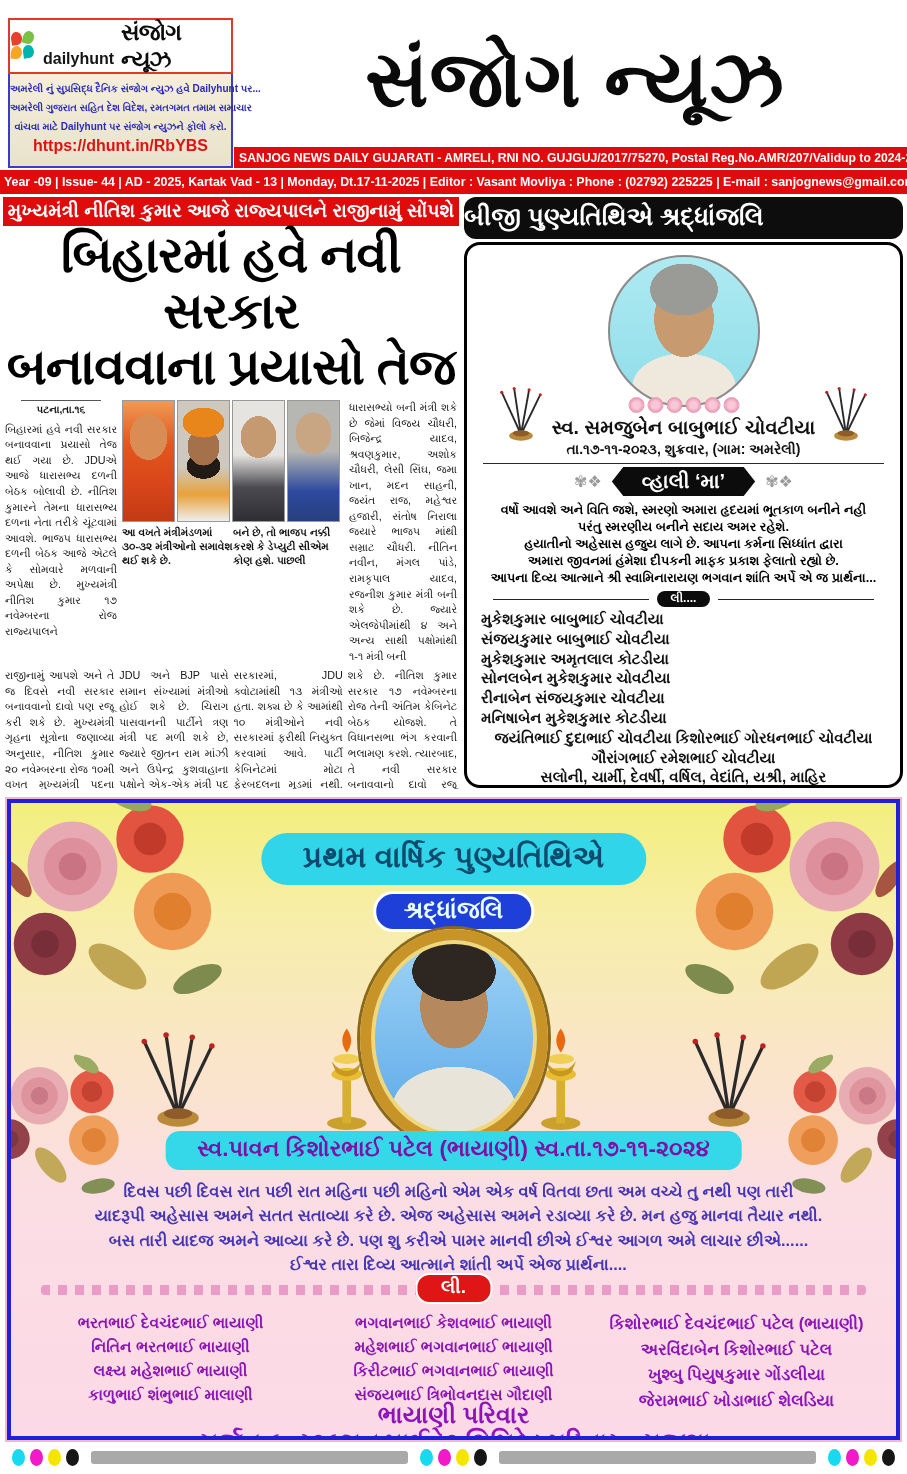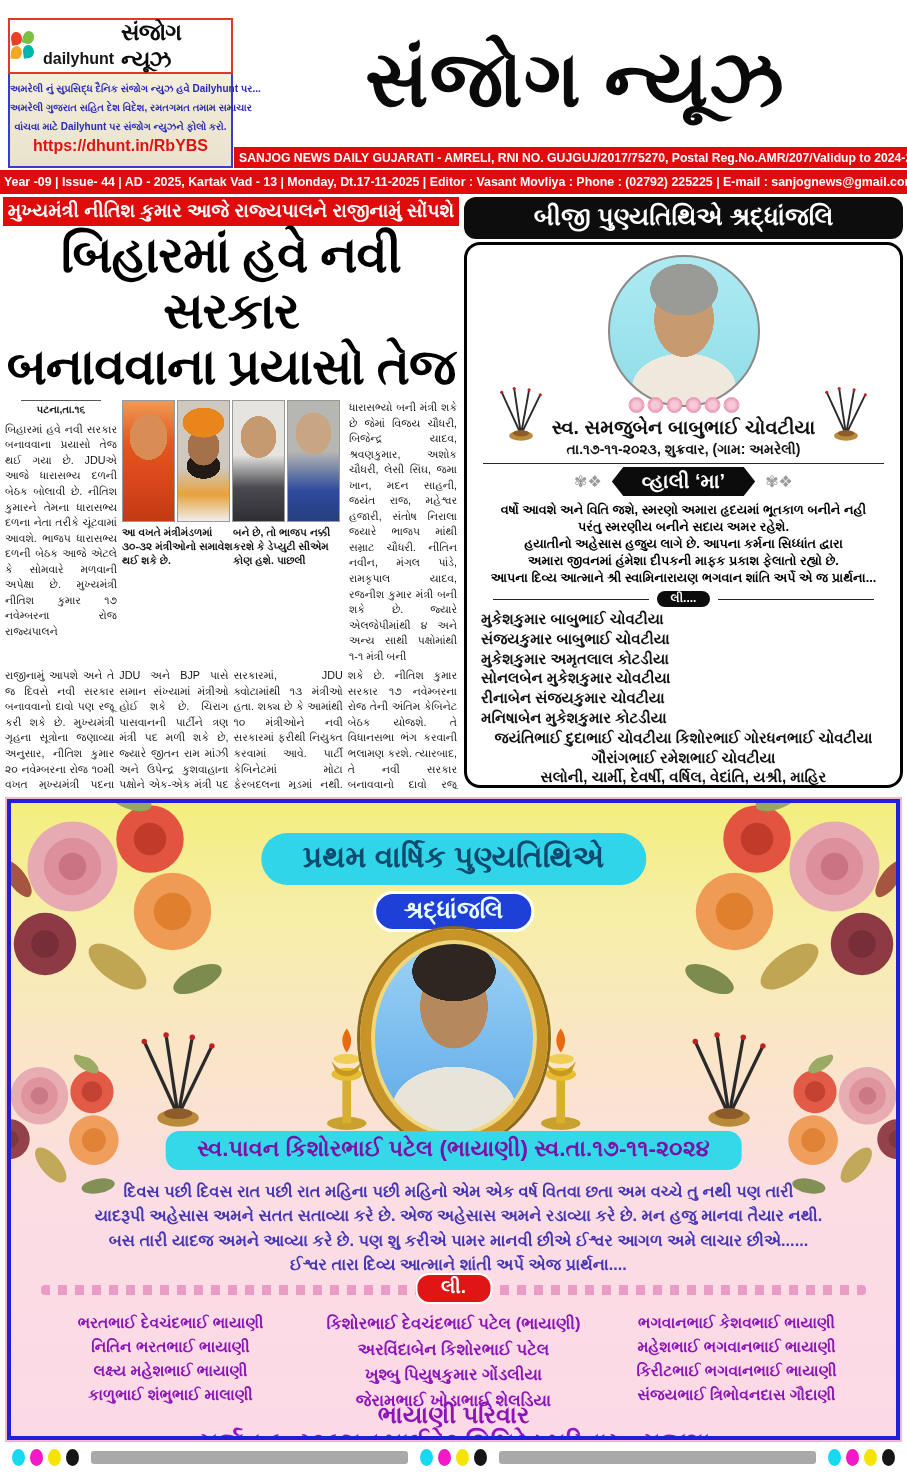--- a/index.html
+++ b/index.html
@@ -47,21 +47,21 @@
   .photo.p3 { background:radial-gradient(ellipse 18px 21px at 50% 30%,#c69a70 99%,transparent 100%),linear-gradient(180deg,#e6e4e0 45%,#4a4a50 72%,#2e2e34 100%); }
   .photo.p4 { background:radial-gradient(ellipse 18px 21px at 50% 27%,#c8a684 99%,transparent 100%),linear-gradient(180deg,#b6b6b2 42%,#2e4a9e 75%,#26407e 100%); }
   .captions { display:flex; margin-top:4px; font-weight:bold; font-size:10.6px; line-height:1.3; text-align:left; }
   .captions div { flex:1; }
   .c4 { flex:1; }
   .row2 { display:flex; gap:5px; margin-top:4px; }
   .row2 .col { flex:1; }
 
   
   .obit { position:absolute; left:464px; top:197px; width:439px; height:593px; }
-  .obit-header { background:#0d0d0d; color:#fff; text-align:center; font-size:25px; font-weight:800; padding:5px 0 7px; border-radius:12px; }
+  .obit-header { background:#0d0d0d; color:#fff; font-size:25px; font-weight:800; padding:5px 0 7px; border-radius:12px; }
   .obit-frame { margin-top:3px; border:3px solid #000; border-radius:16px; background:#fff; height:546px; position:relative; overflow:hidden; }
   .obit-photo { width:152px; height:152px; border-radius:50%; margin:10px auto 0; position:relative;
     border:2px solid #8a8a8a;
     background:
       radial-gradient(ellipse 34px 26px at 50% 22%,#9a9a96 99%,transparent 100%),
       radial-gradient(ellipse 30px 38px at 50% 42%,#c79a70 99%,transparent 100%),
       radial-gradient(ellipse 52px 34px at 50% 88%,#efe9dd 99%,transparent 100%),
       linear-gradient(180deg,#aeeaf2,#8fdde8); }
   .garland { position:absolute; left:50%; bottom:-8px; transform:translateX(-50%); display:flex; gap:3px; }
   .garland i { width:16px; height:16px; border-radius:50%; background:radial-gradient(circle,#f7c9d8 35%,#ef9cb8 70%); border:1px solid #e79ab4; }
@@ -339,31 +339,31 @@
       <span class="mem-li-pill">લી.</span>
     </div>
 
     <div class="mem-names">
       <div class="mem-col">
         <div>ભરતભાઈ દેવચંદભાઈ ભાયાણી</div>
         <div>નિતિન ભરતભાઈ ભાયાણી</div>
         <div>લક્ષ્ય મહેશભાઈ ભાયાણી</div>
         <div>કાળુભાઈ શંભુભાઈ માલાણી</div>
       </div>
+      <div class="mem-col">
+        <div>ભગવાનભાઈ કેશવભાઈ ભાયાણી</div>
+        <div>મહેશભાઈ ભગવાનભાઈ ભાયાણી</div>
+        <div>કિરીટભાઈ ભગવાનભાઈ ભાયાણી</div>
+        <div>સંજયભાઈ ત્રિભોવનદાસ ગૌદાણી</div>
+      </div>
       <div class="mem-col middle">
         <div>કિશોરભાઈ દેવચંદભાઈ પટેલ (ભાયાણી)</div>
         <div>અરવિંદાબેન કિશોરભાઈ પટેલ</div>
         <div>ખુશ્બુ પિયુષકુમાર ગોંડલીયા</div>
         <div>જેરામભાઈ ખોડાભાઈ શેલડિયા</div>
-      </div>
-      <div class="mem-col">
-        <div>ભગવાનભાઈ કેશવભાઈ ભાયાણી</div>
-        <div>મહેશભાઈ ભગવાનભાઈ ભાયાણી</div>
-        <div>કિરીટભાઈ ભગવાનભાઈ ભાયાણી</div>
-        <div>સંજયભાઈ ત્રિભોવનદાસ ગૌદાણી</div>
       </div>
     </div>
 
     <div class="mem-family">ભાયાણી પરિવાર</div>
     <div class="mem-footer">સર્જન કન્સ્ટ્રક્શન પ્રાઈવેટ લિમિટેડ પરિવાર - રાજુલા</div>
   </div>
 
   <div class="printmarks">
     <span class="cmyk">
         <i class="c"></i>

